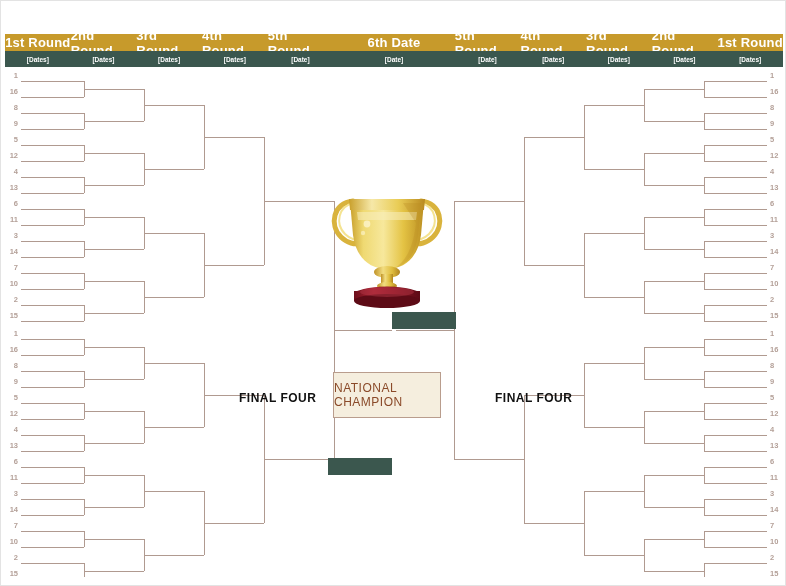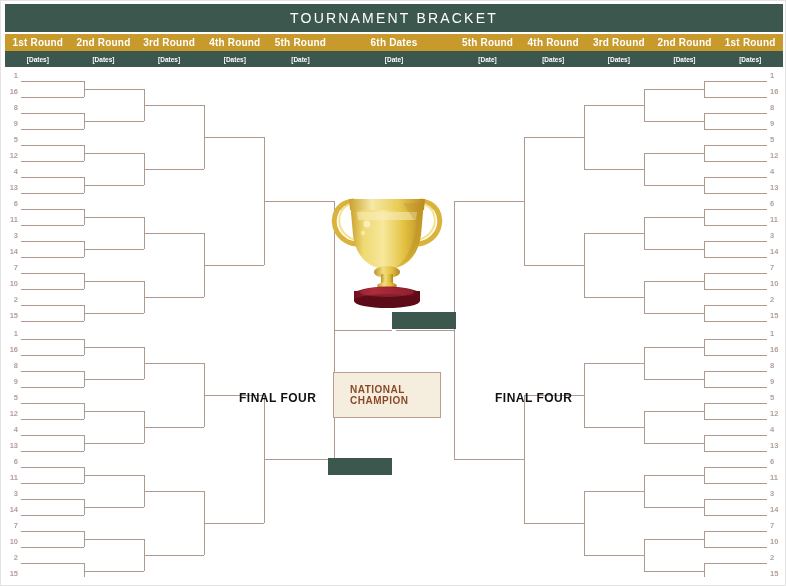--- a/index.html
+++ b/index.html
@@ -44,21 +44,21 @@
     position: absolute;
     left: 4px;
     top: 33px;
     width: 778px;
     height: 17px;
     background: #c79a2b;
     display: flex;
   }
   .round-cell {
     color: #ffffff;
-    font-size: 10px;
+    font-size: 13px;
     font-weight: bold;
     display: flex;
     align-items: center;
     justify-content: center;
     letter-spacing: .2px;
     box-sizing: border-box;
   }
 
   
   .dates-bar {
@@ -127,25 +127,24 @@
     width: 108px;
     height: 46px;
     background: #f5eede;
     border: 1px solid #b99d8d;
     display: flex;
     align-items: center;
     justify-content: center;
     box-sizing: border-box;
   }
   .champion-box span {
-    font-size: 10px;
-    font-weight: bold;
+    font-size: 12px;
+    font-weight: normal;
     color: #8a4a29;
     letter-spacing: .5px;
-    margin-left: 16px;
   }
 
   
   .plate {
     position: absolute;
     background: #3b574e;
     height: 17px;
   }
   .plate.top    { left: 391px; top: 245px; width: 64px; }
   .plate.bottom { left: 327px; top: 391px; width: 64px; }
@@ -158,31 +157,28 @@
     width: 140px;
     height: 130px;
   }
   .trophy svg { display: block; }
 </style>
 </head>
 <body>
 
 <div id="app">
 
-  <div class="title-bar">
-    <span>TOURNAMENT BRACKET</span>
-  </div>
 
   <div class="rounds-bar">
       <div class="round-cell" style="flex: 1 1 0%;">1st Round</div>
       <div class="round-cell" style="flex: 1 1 0%;">2nd Round</div>
       <div class="round-cell" style="flex: 1 1 0%;">3rd Round</div>
       <div class="round-cell" style="flex: 1 1 0%;">4th Round</div>
       <div class="round-cell" style="flex: 1 1 0%;">5th Round</div>
-      <div class="round-cell" style="flex: 1.85 1 0%;">6th Dates</div>
+      <div class="round-cell" style="flex: 1.85 1 0%;">6th Date</div>
       <div class="round-cell" style="flex: 1 1 0%;">5th Round</div>
       <div class="round-cell" style="flex: 1 1 0%;">4th Round</div>
       <div class="round-cell" style="flex: 1 1 0%;">3rd Round</div>
       <div class="round-cell" style="flex: 1 1 0%;">2nd Round</div>
       <div class="round-cell" style="flex: 1 1 0%;">1st Round</div>
     </div>
   <div class="dates-bar">
       <div class="date-cell" style="flex: 1 1 0%;">[Dates]</div>
       <div class="date-cell" style="flex: 1 1 0%;">[Dates]</div>
       <div class="date-cell" style="flex: 1 1 0%;">[Dates]</div>

